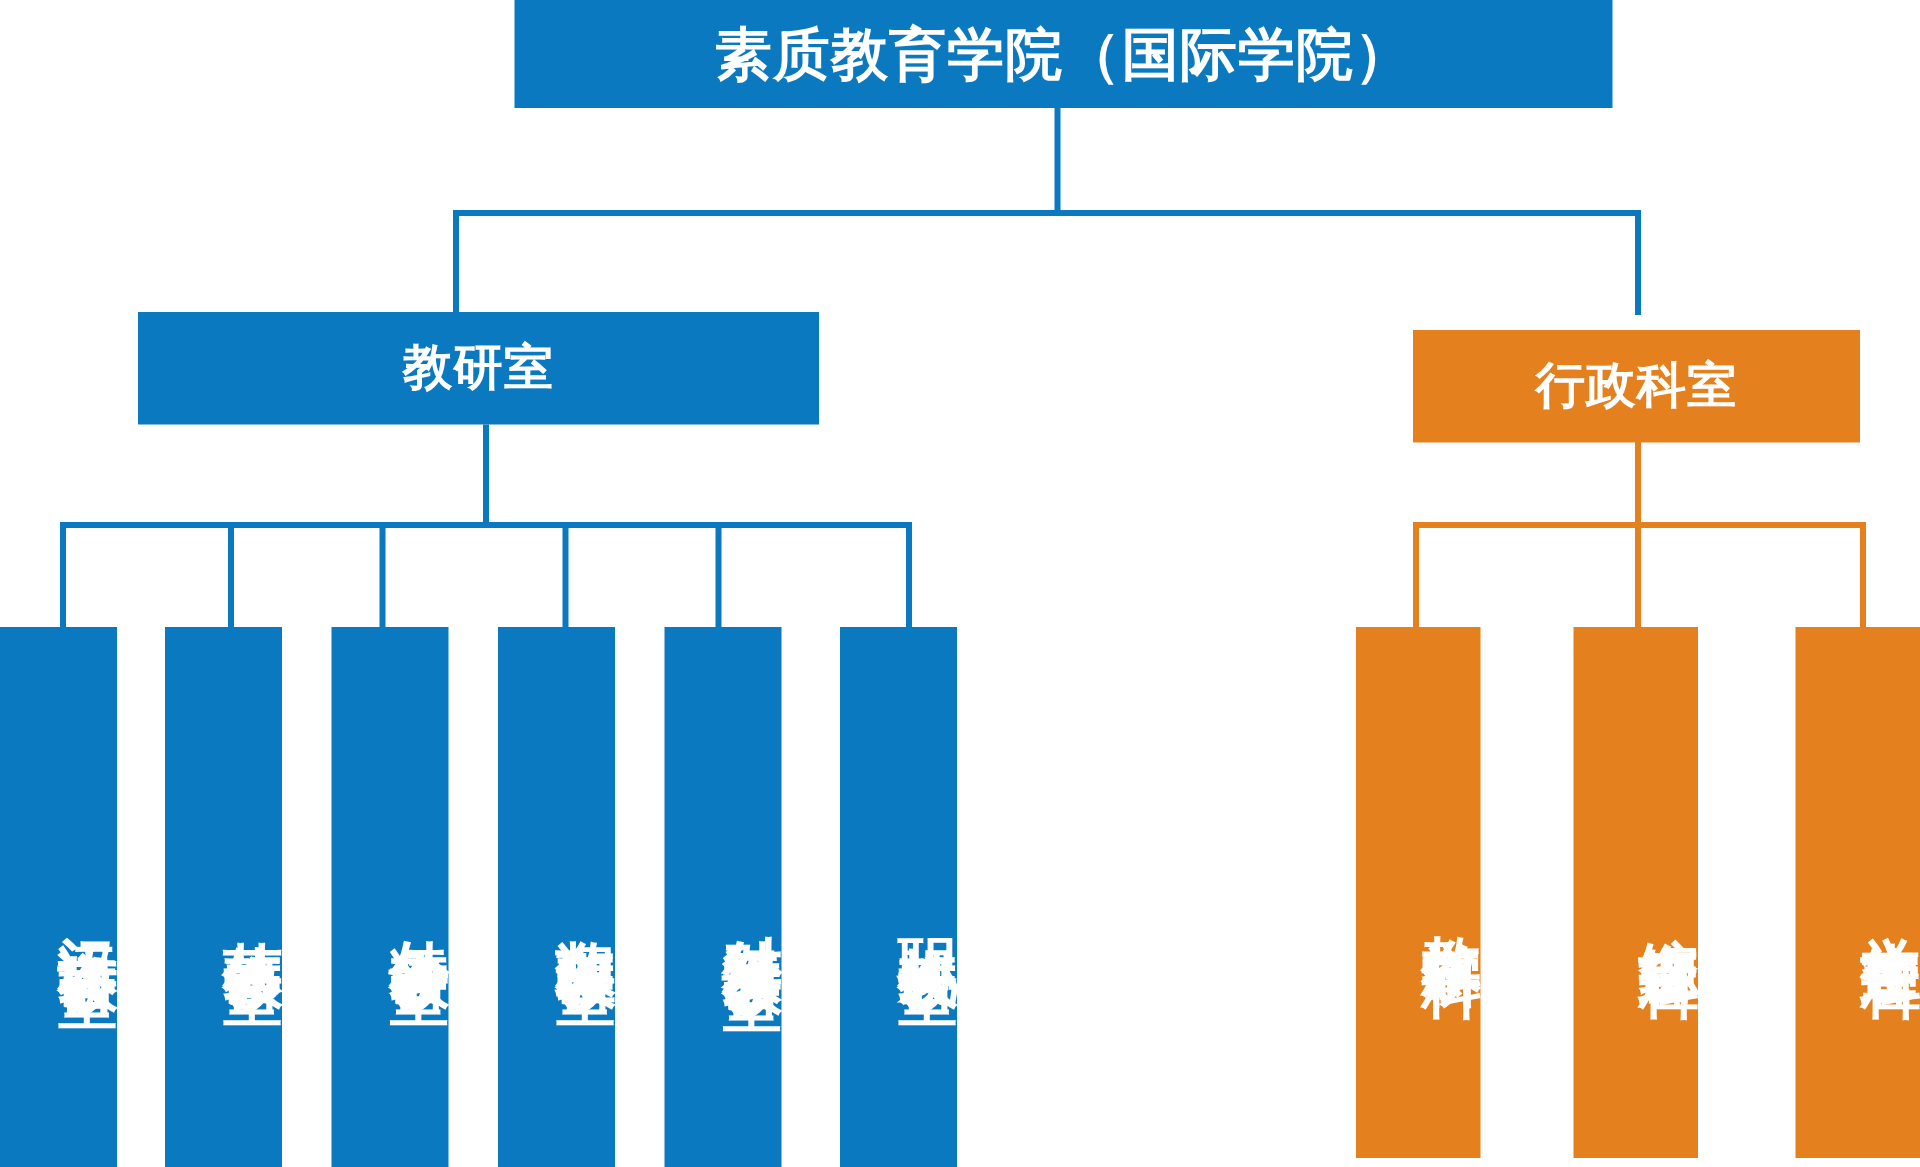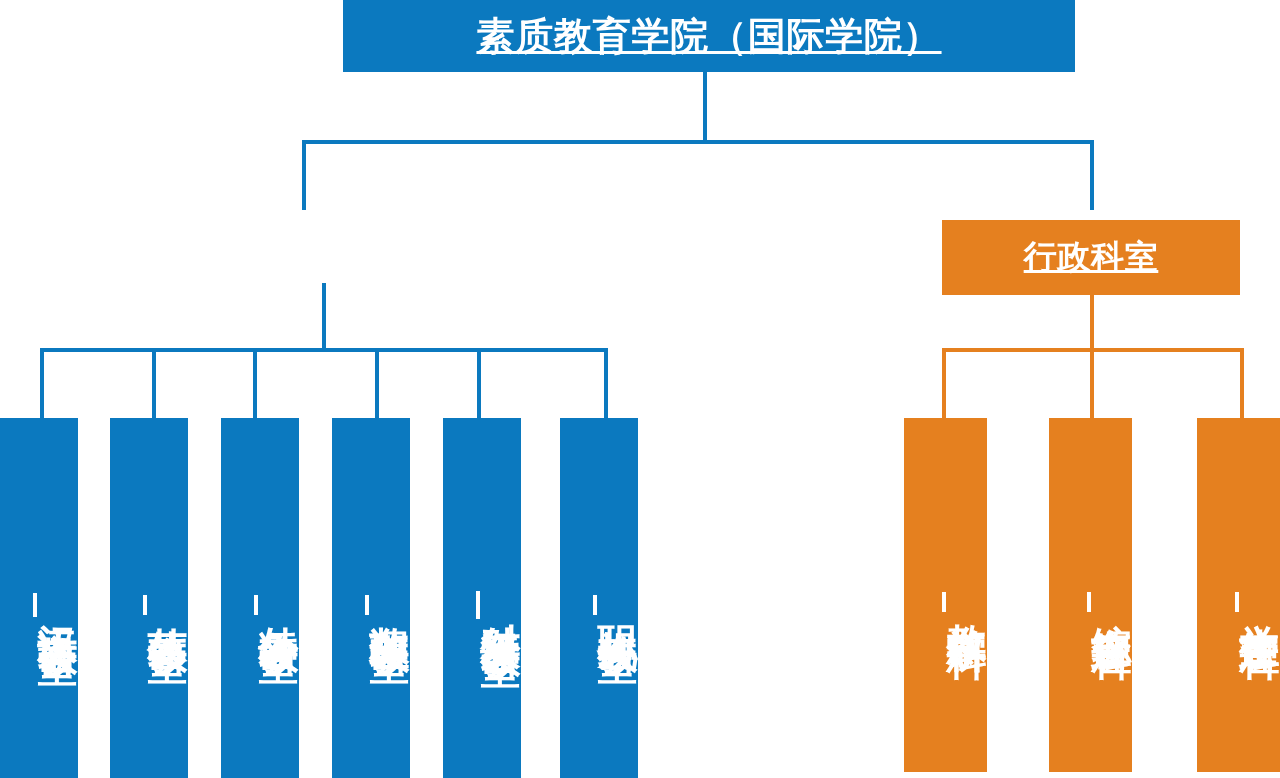--- a/index.html
+++ b/index.html
@@ -21,21 +21,20 @@
   }
 
   
   .node {
     position: absolute;
     box-sizing: border-box;
     color: #ffffff;
     font-weight: 700;
     letter-spacing: 0.02em;
     z-index: 3;
-    text-decoration: underline;
   }
 
   .node.blue   { background: #0B79BF; }
   .node.orange { background: #E5801F; }
 
   
   .node.horiz {
     display: flex;
     align-items: center;
     justify-content: center;
@@ -100,20 +99,23 @@
 
   <div id="root-node" class="node horiz blue">
     <span>素质教育学院（国际学院）</span>
   </div>
 
   <div class="line v blue" style="left:703px; top:72px; height:72px;"></div>
   <div class="line h blue" style="left:302px; top:140px; width:792px;"></div>
   <div class="line v blue" style="left:302px; top:140px; height:70px;"></div>
   <div class="line v blue" style="left:1090px; top:140px; height:70px;"></div>
 
+  <div id="dept-teaching" class="node horiz blue">
+    <span>教研室</span>
+  </div>
 
   <div id="dept-admin" class="node horiz orange">
     <span>行政科室</span>
   </div>
 
   <div class="line v blue" style="left:322px; top:283px; height:67px;"></div>
   <div class="line h blue" style="left:40px; top:348px; width:568px;"></div>
 
   <div class="line v blue" style="left:40px;  top:348px; height:72px;"></div>
   <div class="line v blue" style="left:152px; top:348px; height:72px;"></div>

